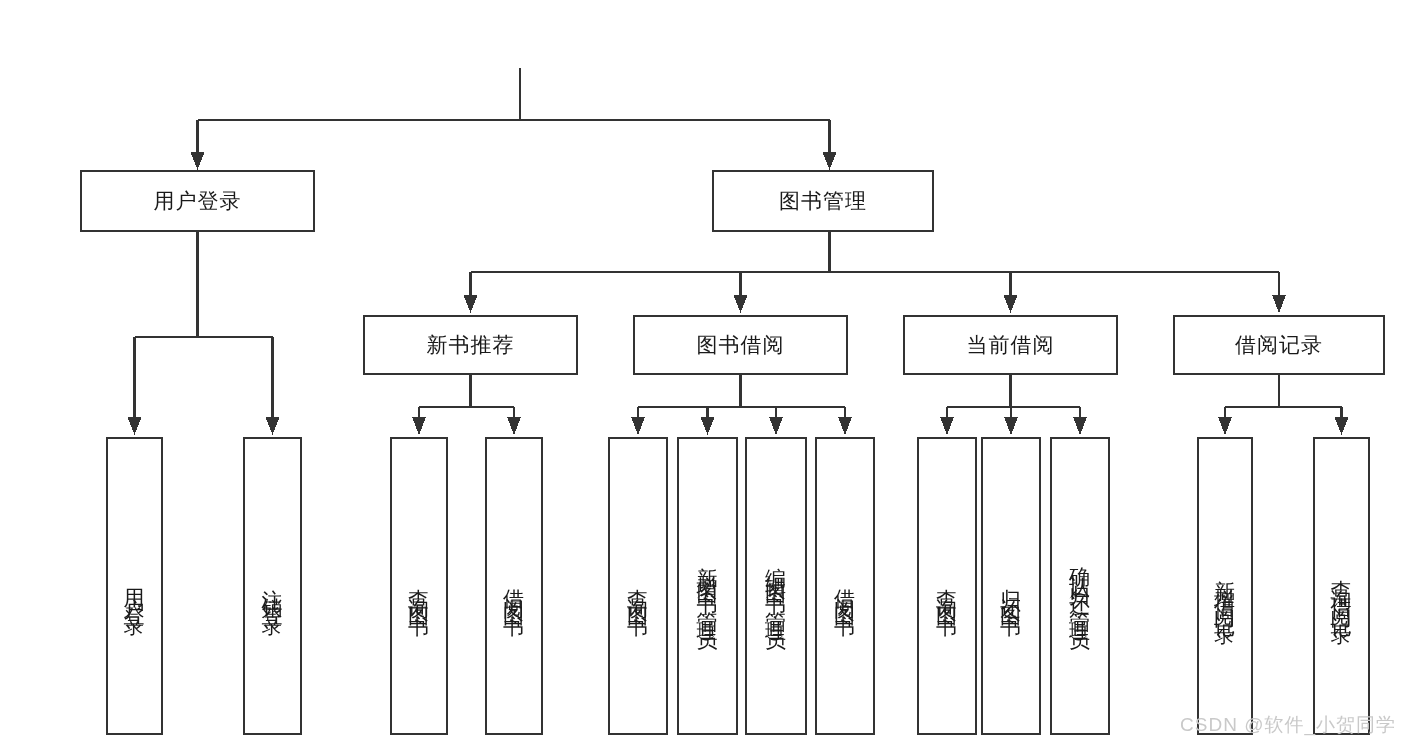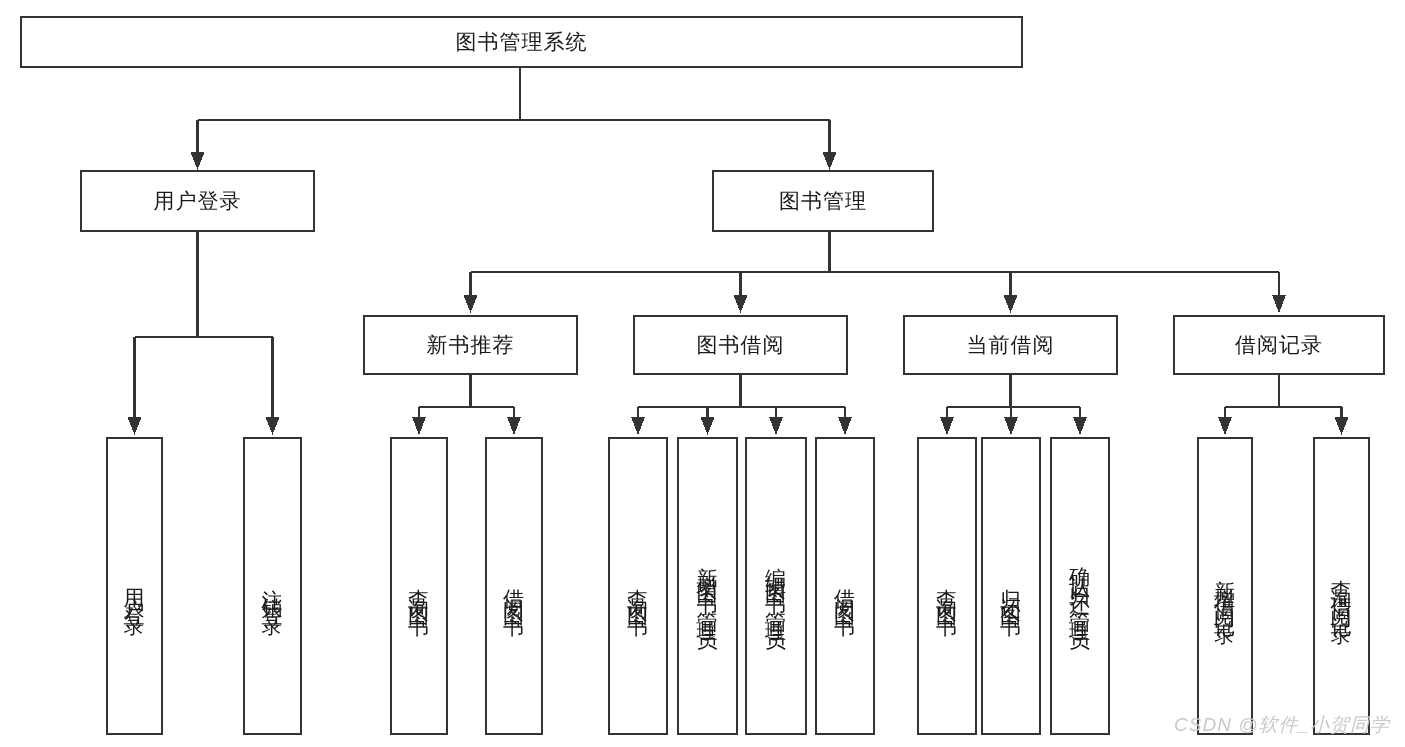--- a/index.html
+++ b/index.html
@@ -20,22 +20,22 @@
     position:absolute;background:#fff;border:2.5px solid var(--border);
     display:flex;align-items:center;justify-content:center;
   }
   .h-label{font-size:21px;letter-spacing:1px;color:var(--text);white-space:nowrap;}
   .v-text{
     writing-mode:vertical-rl;text-orientation:mixed;
     font-size:21px;letter-spacing:9px;line-height:1;
     color:var(--text);transform:translateY(4px);white-space:nowrap;
   }
   .watermark{
-    position:absolute;right:15px;top:712px;z-index:10;
-    font-size:19px;letter-spacing:1px;color:var(--wm);white-space:nowrap;font-style:italic;
+    position:absolute;right:9px;top:712px;z-index:10;
+    font-size:19px;letter-spacing:1px;color:var(--wm);white-space:nowrap;
   }
 </style>
 </head>
 <body>
 
 <div class="canvas">
 
   <svg class="connectors" viewBox="0 0 1405 747" shape-rendering="crispEdges">
     <path d="
       M520 68 V120 M197.5 120 H829.5 M197.5 120 V153 M829.5 120 V153
@@ -61,23 +61,20 @@
       <polygon points="769,417 783,417 776,435"></polygon>
       <polygon points="838,417 852,417 845,435"></polygon>
       <polygon points="940,417 954,417 947,435"></polygon>
       <polygon points="1004,417 1018,417 1011,435"></polygon>
       <polygon points="1073,417 1087,417 1080,435"></polygon>
       <polygon points="1218,417 1232,417 1225,435"></polygon>
       <polygon points="1334.5,417 1348.5,417 1341.5,435"></polygon>
     </g>
   </svg>
 
-  <div class="box" style="left:20px;top:16px;width:1003px;height:52px">
-    <span class="h-label">图书管理系统</span>
-  </div>
 
   <div class="box" style="left:80px;top:170px;width:235px;height:62px">
     <span class="h-label">用户登录</span>
   </div>
   <div class="box" style="left:712px;top:170px;width:222px;height:62px">
     <span class="h-label">图书管理</span>
   </div>
 
   <div class="box" style="left:363px;top:315px;width:215px;height:60px">
     <span class="h-label">新书推荐</span>

